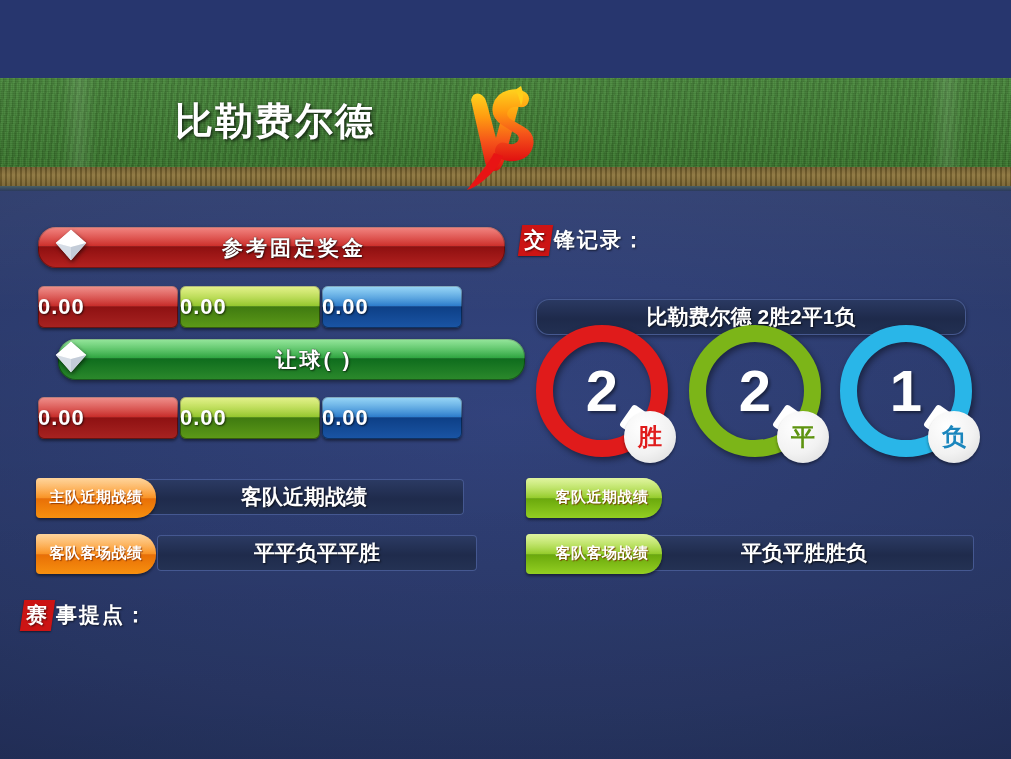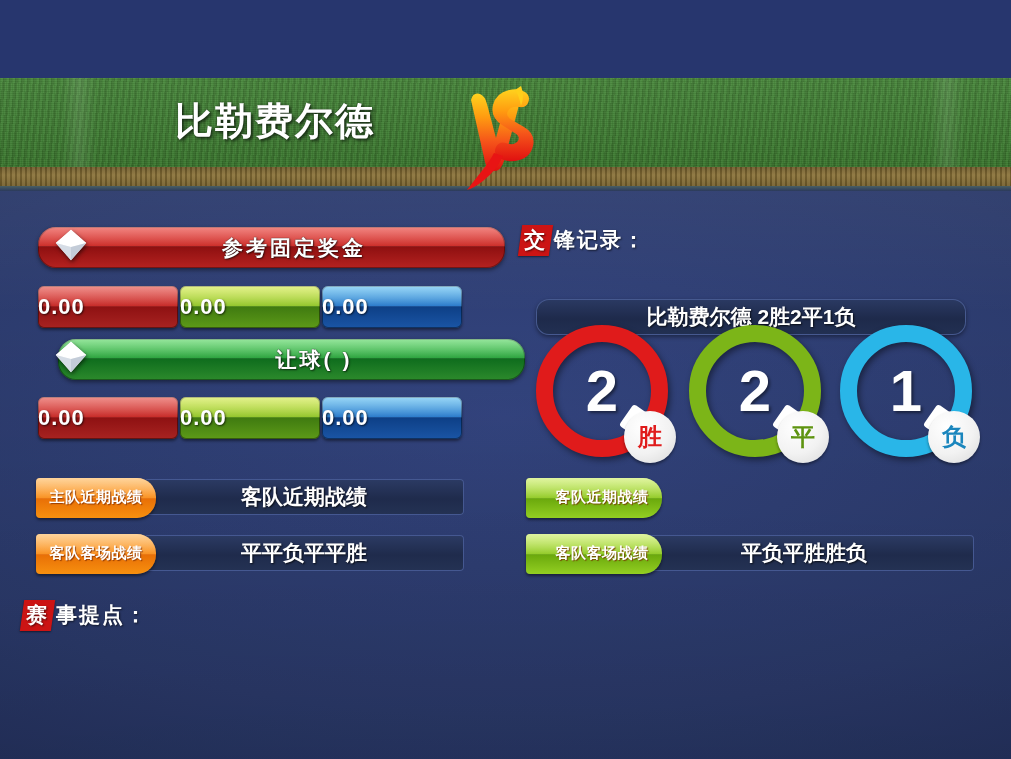--- a/index.html
+++ b/index.html
@@ -284,21 +284,21 @@
       <div class="form-row" style="left:36px;top:287px;width:430px">
         <div class="form-val" style="left:108px;width:320px">
           <span class="v">客队近期战绩</span>
         </div>
         <div class="form-tag tag-orange">
           <span class="t">主队近期战绩</span>
         </div>
       </div>
 
       <div class="form-row" style="left:36px;top:343px;width:430px">
-        <div class="form-val" style="left:108px;width:320px">
+        <div class="form-val" style="left:121px;width:320px">
           <span class="v">平平负平平胜</span>
         </div>
         <div class="form-tag tag-orange">
           <span class="t">客队客场战绩</span>
         </div>
       </div>
 
     </div>
 
     <div class="col-right">

